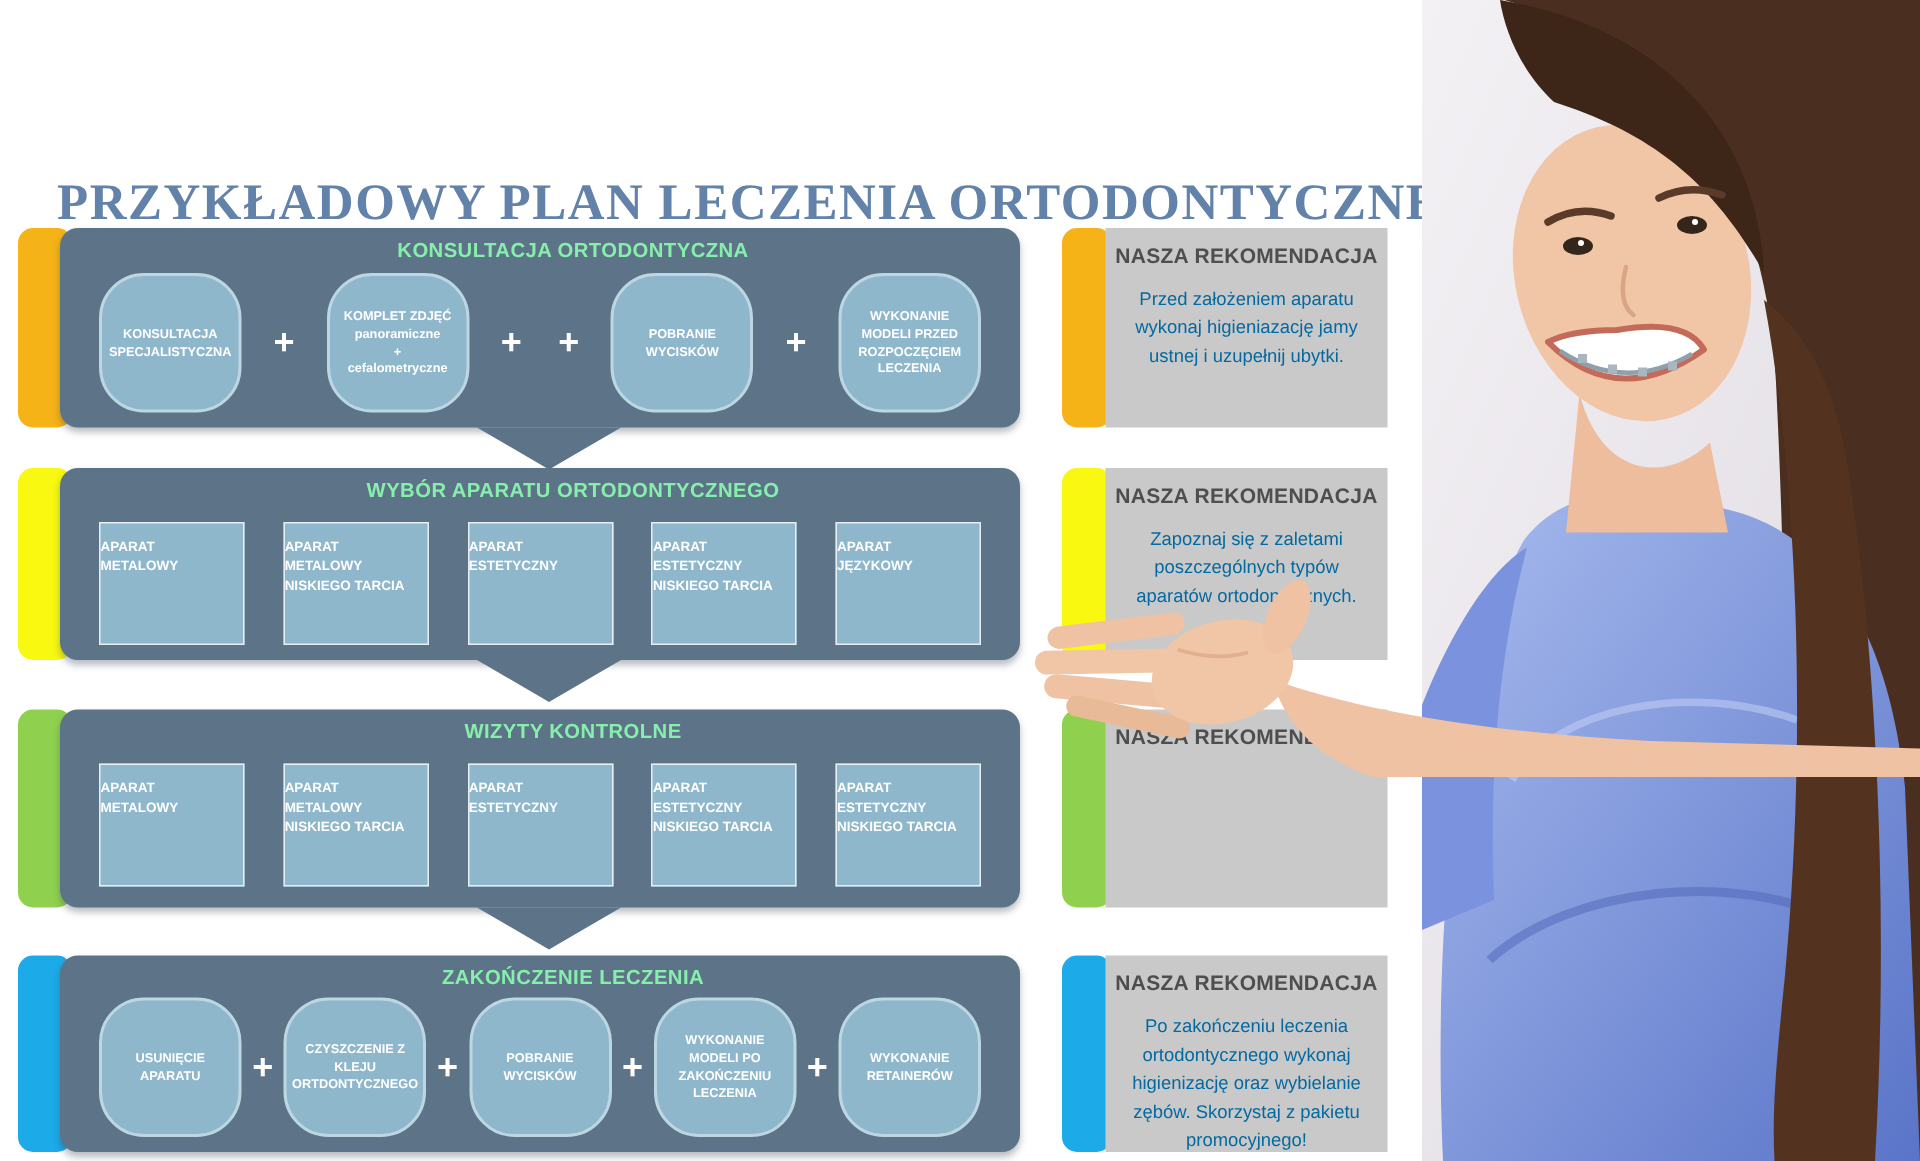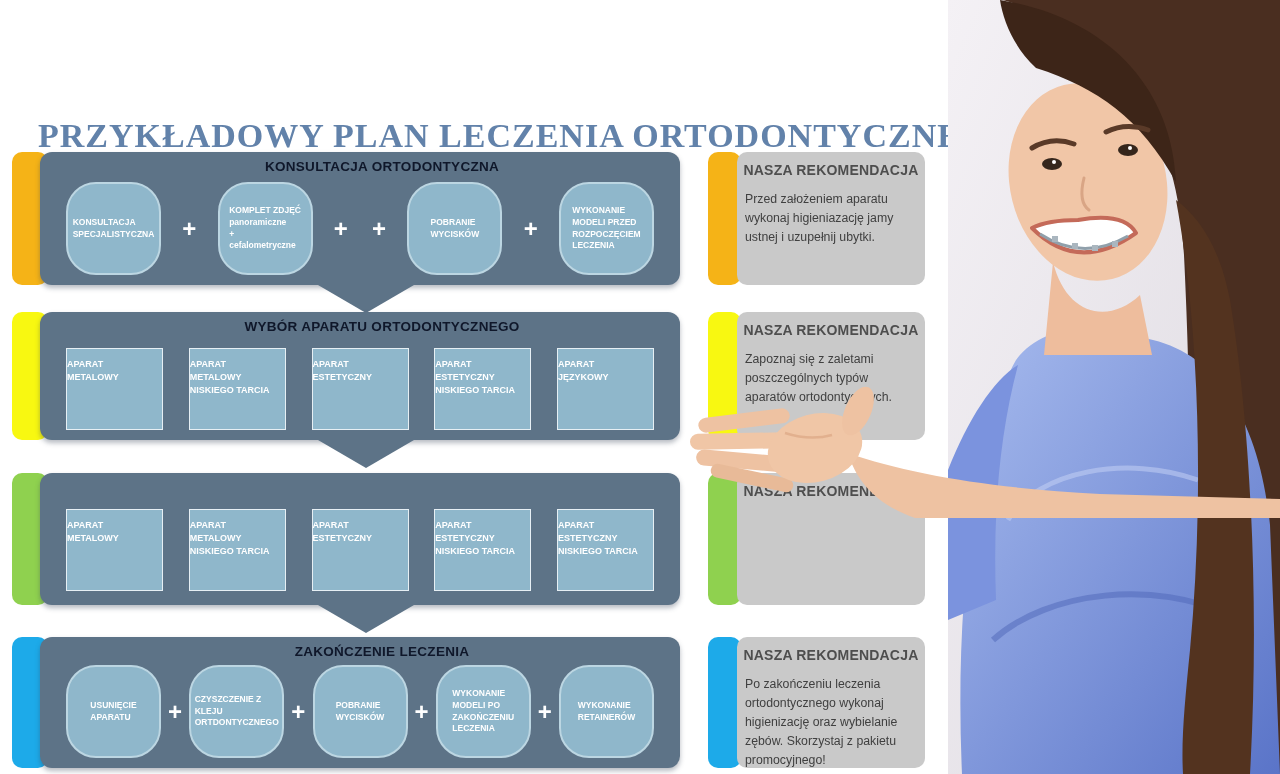--- a/index.html
+++ b/index.html
@@ -8,47 +8,47 @@
   .stage{position:absolute;inset:0;}
 
   .main-title{position:absolute;left:38px;top:94px;width:880px;
     font-family:"Liberation Serif", serif;font-size:34px;letter-spacing:1px;
     color:#6282aa;white-space:nowrap;}
 
   .row{position:absolute;left:0;width:935px;}
   .accent{position:absolute;left:12px;top:0;width:36px;height:100%;border-radius:10px;}
   .panel{position:absolute;left:40px;top:0;width:640px;height:100%;
     background:#5d7387;border-radius:12px;box-shadow:0 3px 5px rgba(50,60,80,.35);}
-  .panel-header{text-align:center;color:#0f172a;font-weight:bold;font-size:13.5px;
+  .panel-header{text-align:center;color:#86efac;font-weight:bold;font-size:13.5px;
     letter-spacing:.3px;padding-top:7px;padding-left:44px;}
   .boxes{position:absolute;left:26px;right:26px;top:30px;bottom:10px;
     display:flex;justify-content:space-between;}
   .boxes.r4{top:28px;}
   .rbox{align-self:stretch;width:95px;background:#8fb7cb;border:2px solid #bcd6e2;
     border-radius:30px;color:#ffffff;font-size:8.5px;font-weight:bold;line-height:1.4;
-    display:flex;align-items:center;justify-content:center;text-align:left;
+    display:flex;align-items:center;justify-content:center;text-align:center;
     white-space:pre-line;box-sizing:border-box;}
   .plus{align-self:center;color:#ffffff;font-size:24px;font-weight:bold;width:20px;
     text-align:center;}
   .boxes2{position:absolute;left:26px;right:26px;top:36px;height:82px;
     display:flex;justify-content:space-between;}
   .sbox{width:97px;height:82px;background:#8fb7cb;border:1px solid #e6eff4;
     color:#ffffff;font-size:9px;font-weight:bold;line-height:1.45;text-align:left;
     padding-top:9px;white-space:pre-line;box-sizing:border-box;}
 
   .flow-arrow{position:absolute;left:318px;width:0;height:0;
     border-left:48px solid transparent;border-right:48px solid transparent;
     border-top:28px solid #5d7387;}
 
   .rec-accent{position:absolute;left:708px;top:0;width:33px;height:100%;border-radius:10px;}
   .rec-box{position:absolute;left:737px;top:0;width:188px;height:100%;
-    background:#c9c9c9;border-radius:10px;box-sizing:border-box;}
+    background:#c9c9c9;border-radius:0;box-sizing:border-box;}
   .rec-title{font-weight:bold;font-size:14px;color:#4e4e4e;text-align:center;
     margin-top:10px;letter-spacing:.2px;}
-  .rec-text{font-size:12.3px;color:#404040;margin-top:12px;
+  .rec-text{font-size:12.3px;color:#0369a1;text-align:center;margin-top:12px;
     line-height:1.55;white-space:pre-line;padding:0 8px;}
 
   .ac-orange{background:#f5b317;}
   .ac-yellow{background:#f8f811;}
   .ac-green{background:#8fd14f;}
   .ac-blue{background:#1daae9;}
 
   .photo{position:absolute;left:948px;top:0;width:332px;height:774px;overflow:hidden;}
   .hand-overlay{position:absolute;left:680px;top:383px;width:600px;height:135px;
     z-index:6;pointer-events:none;}
@@ -118,20 +118,21 @@
       <div class="rec-text">Zapoznaj się z zaletami
 poszczególnych typów
 aparatów  ortodontycznych.</div>
     </div>
   </section>
   <div class="flow-arrow" style="top:440px;"></div>
 
   <section class="row" style="top:473px;height:132px;">
     <div class="accent ac-green"></div>
     <div class="panel">
+      <div class="panel-header">WIZYTY KONTROLNE</div>
       <div class="boxes2">
         <div class="sbox">APARAT
 METALOWY</div>
         <div class="sbox">APARAT
 METALOWY
 NISKIEGO TARCIA</div>
         <div class="sbox">APARAT
 ESTETYCZNY</div>
         <div class="sbox">APARAT
 ESTETYCZNY

